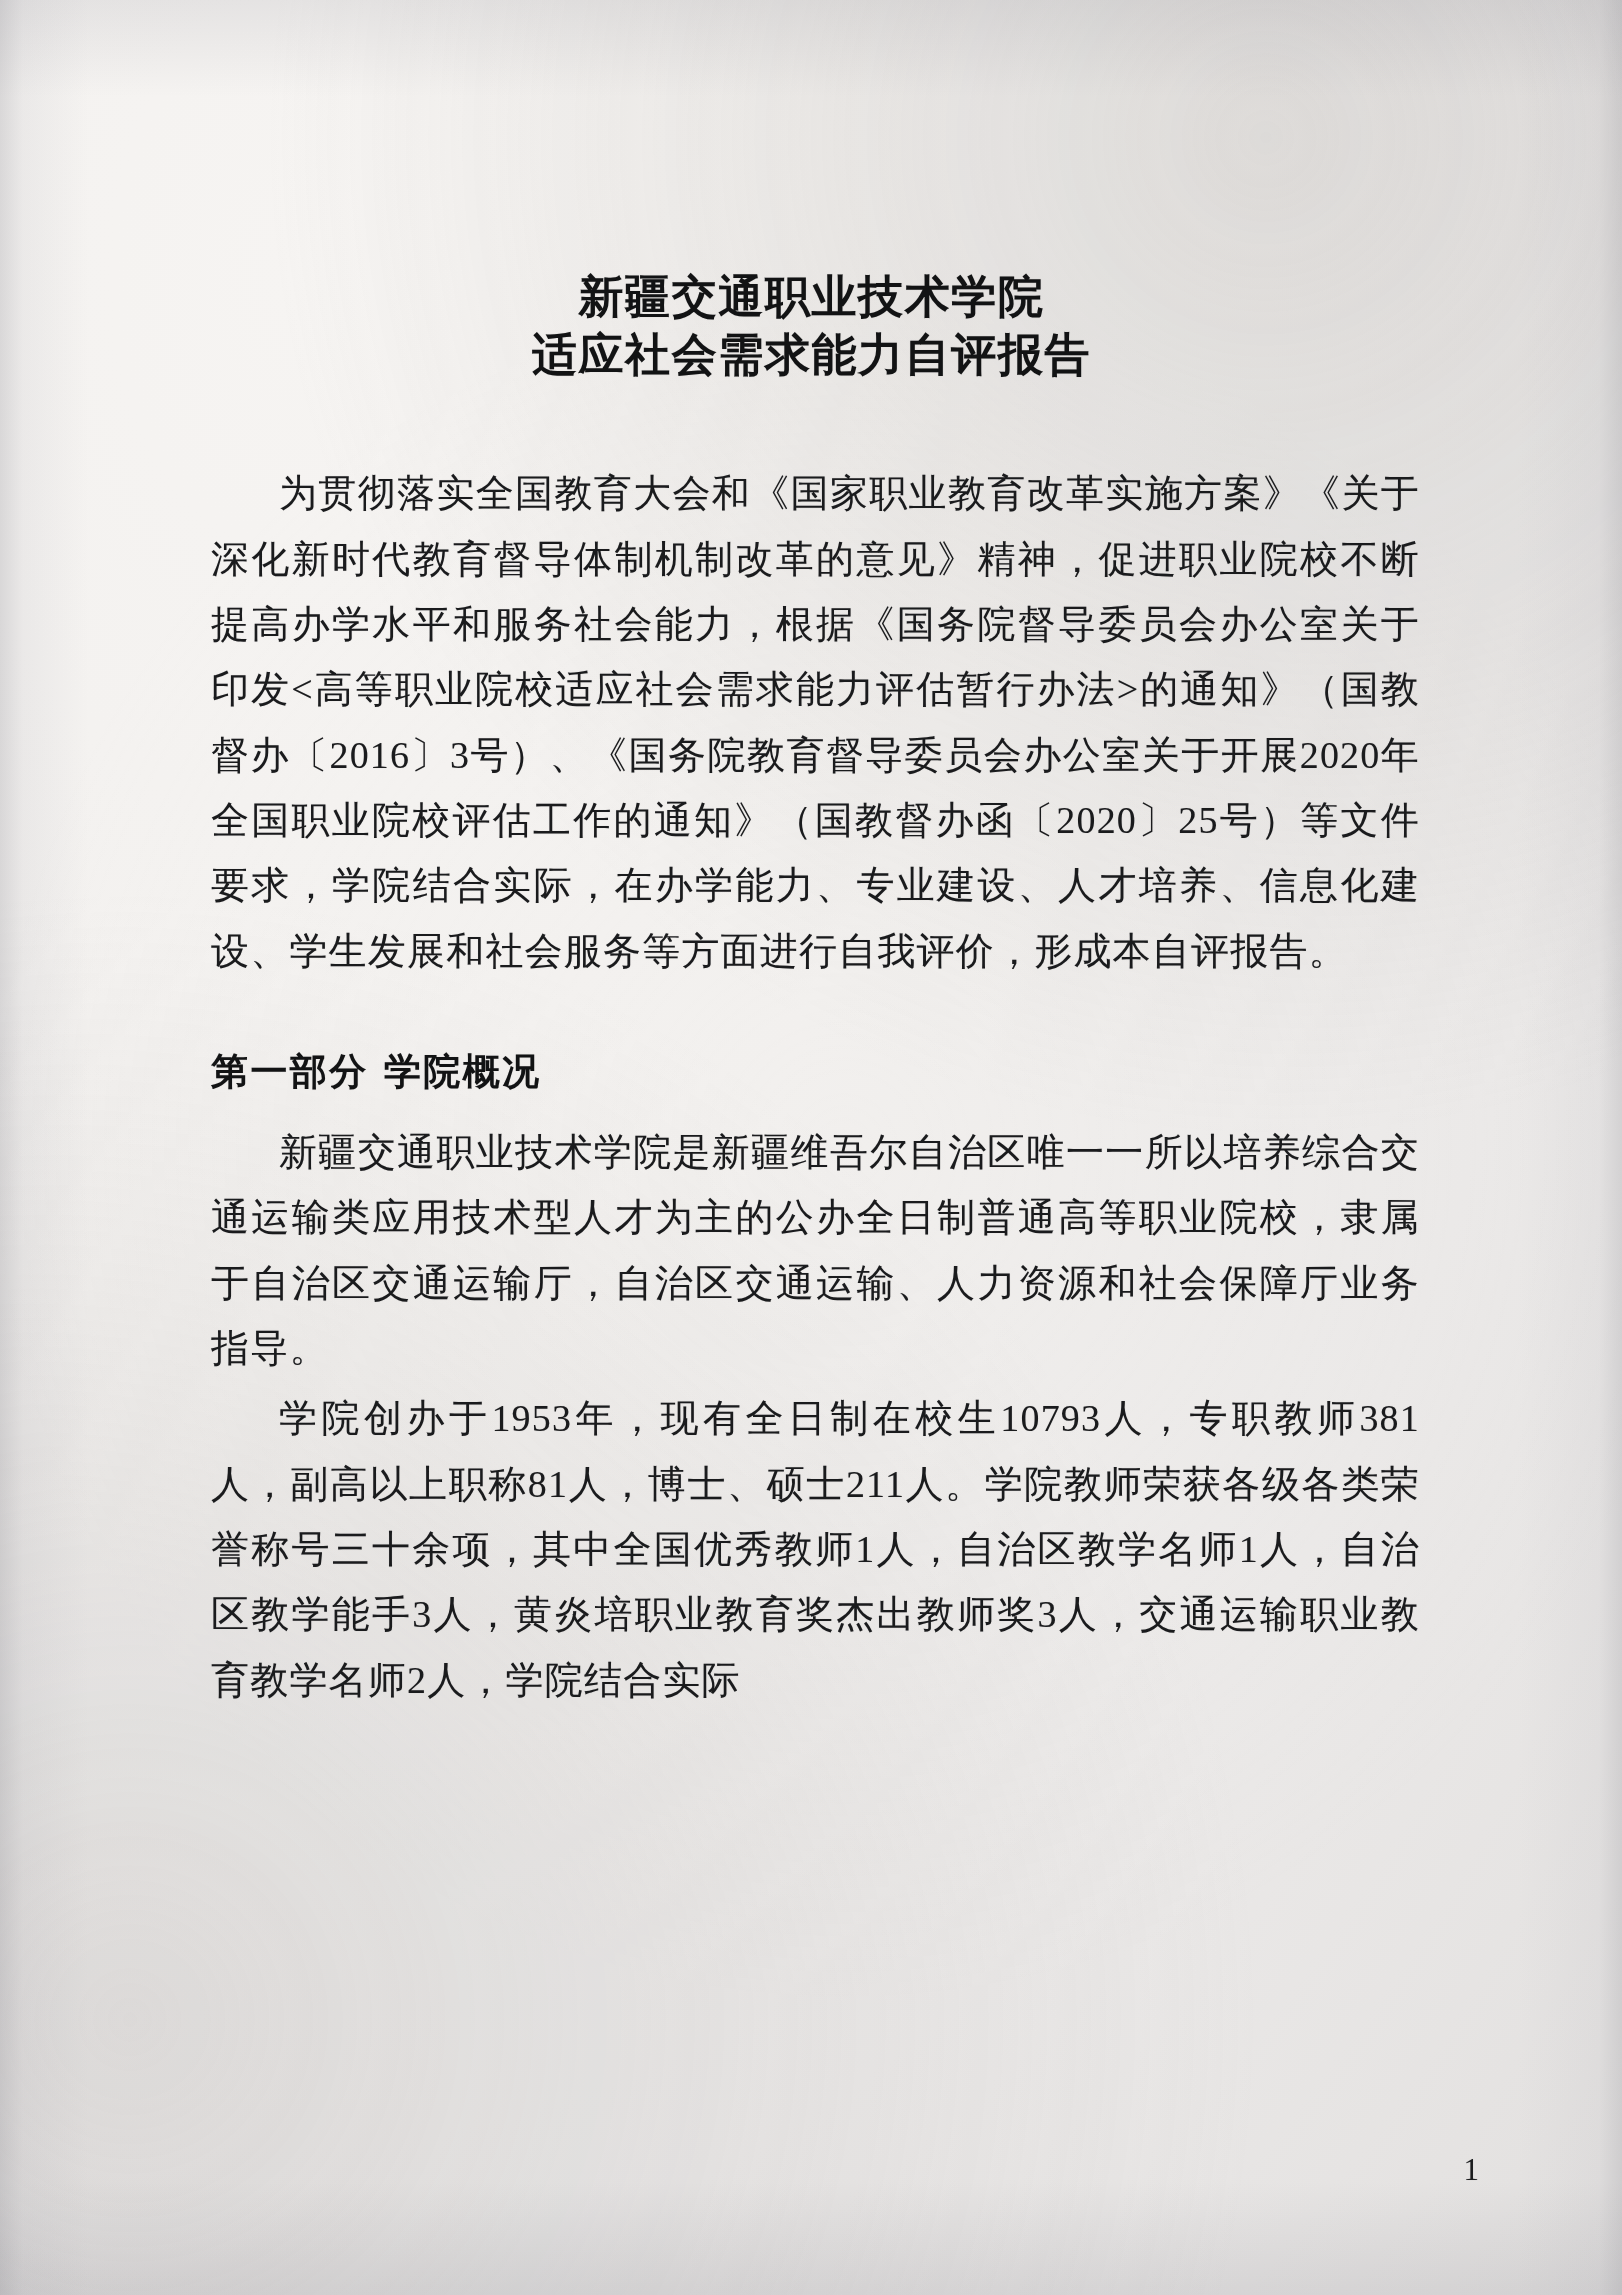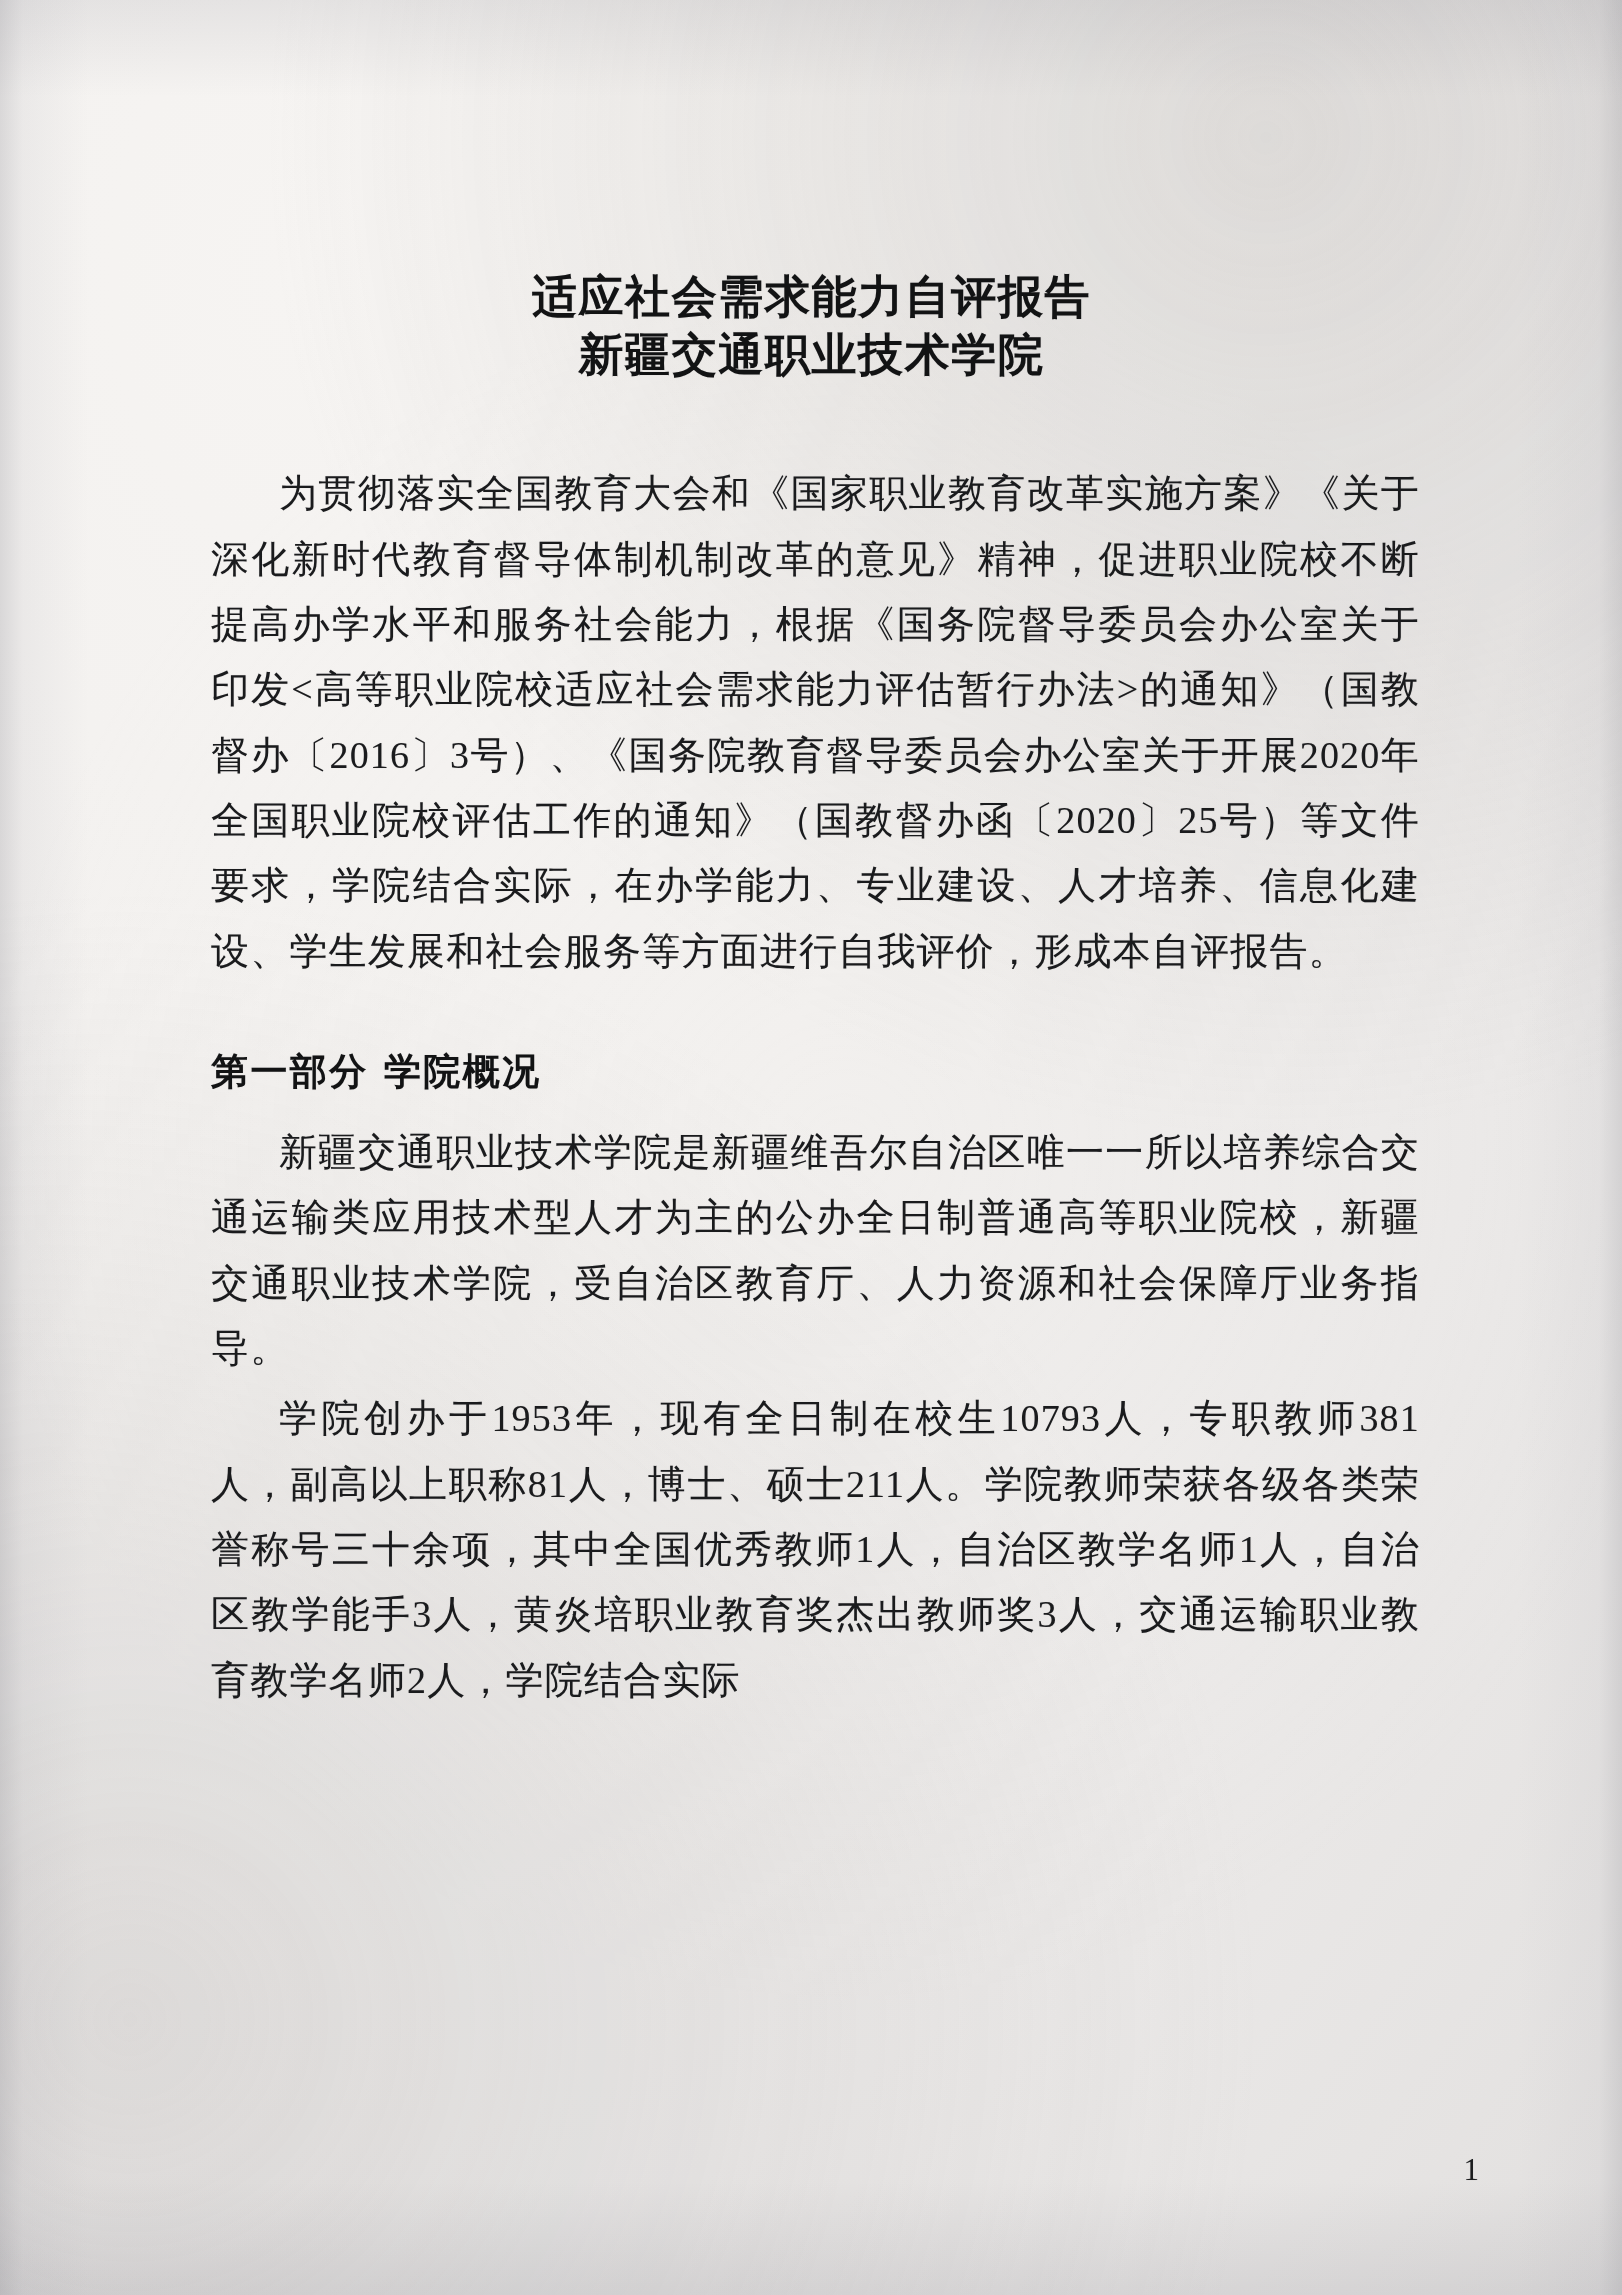--- a/index.html
+++ b/index.html
@@ -114,30 +114,30 @@
     text-shadow: 0 0 0.8px rgba(40,40,45,0.25);
   }
 </style>
 </head>
 <body>
 
 <div class="page">
   <div class="content">
 
     <h1 class="doc-title">
+      <span class="line">新疆交通职业技术学院</span>
       <span class="line">适应社会需求能力自评报告</span>
-      <span class="line">新疆交通职业技术学院</span>
     </h1>
 
     <div class="body-block">
       <p class="para first-para">为贯彻落实全国教育大会和《国家职业教育改革实施方案》《关于深化新时代教育督导体制机制改革的意见》精神，促进职业院校不断提高办学水平和服务社会能力，根据《国务院督导委员会办公室关于印发&lt;高等职业院校适应社会需求能力评估暂行办法&gt;的通知》（国教督办〔2016〕3号）、《国务院教育督导委员会办公室关于开展2020年全国职业院校评估工作的通知》（国教督办函〔2020〕25号）等文件要求，学院结合实际，在办学能力、专业建设、人才培养、信息化建设、学生发展和社会服务等方面进行自我评价，形成本自评报告。</p>
 
       <h2 class="section-heading">第一部分  学院概况</h2>
 
-      <p class="para">新疆交通职业技术学院是新疆维吾尔自治区唯一一所以培养综合交通运输类应用技术型人才为主的公办全日制普通高等职业院校，新疆交通职业技术学院，受自治区教育厅、人力资源和社会保障厅业务指导。</p>
+      <p class="para">新疆交通职业技术学院是新疆维吾尔自治区唯一一所以培养综合交通运输类应用技术型人才为主的公办全日制普通高等职业院校，隶属于自治区交通运输厅，自治区交通运输、人力资源和社会保障厅业务指导。</p>
       <p class="para">学院创办于1953年，现有全日制在校生10793人，专职教师381人，副高以上职称81人，博士、硕士211人。学院教师荣获各级各类荣誉称号三十余项，其中全国优秀教师1人，自治区教学名师1人，自治区教学能手3人，黄炎培职业教育奖杰出教师奖3人，交通运输职业教育教学名师2人，学院结合实际</p>
     </div>
 
   </div>
 
   <div class="page-number">1</div>
 </div>
 
 
 </body></html>

